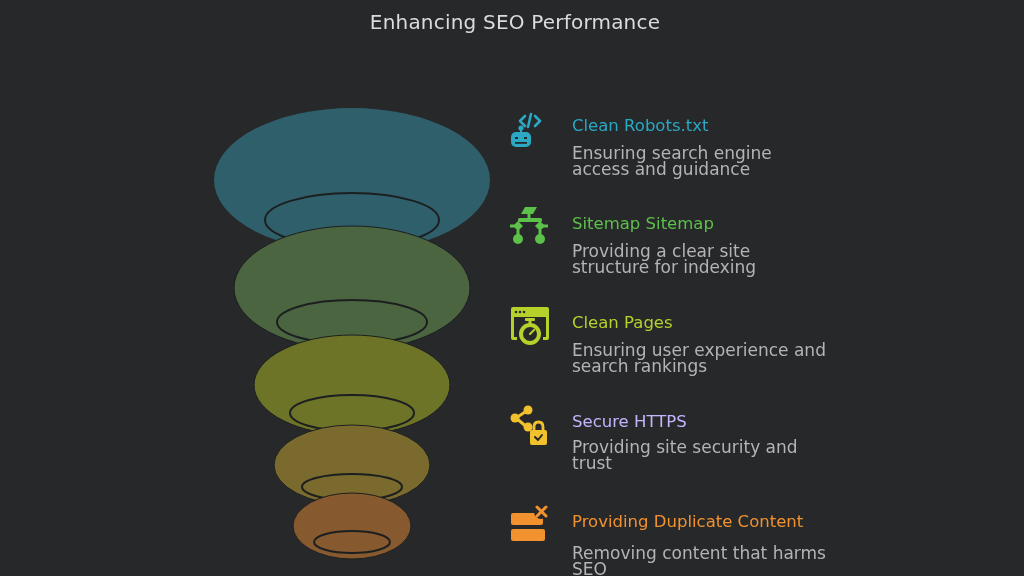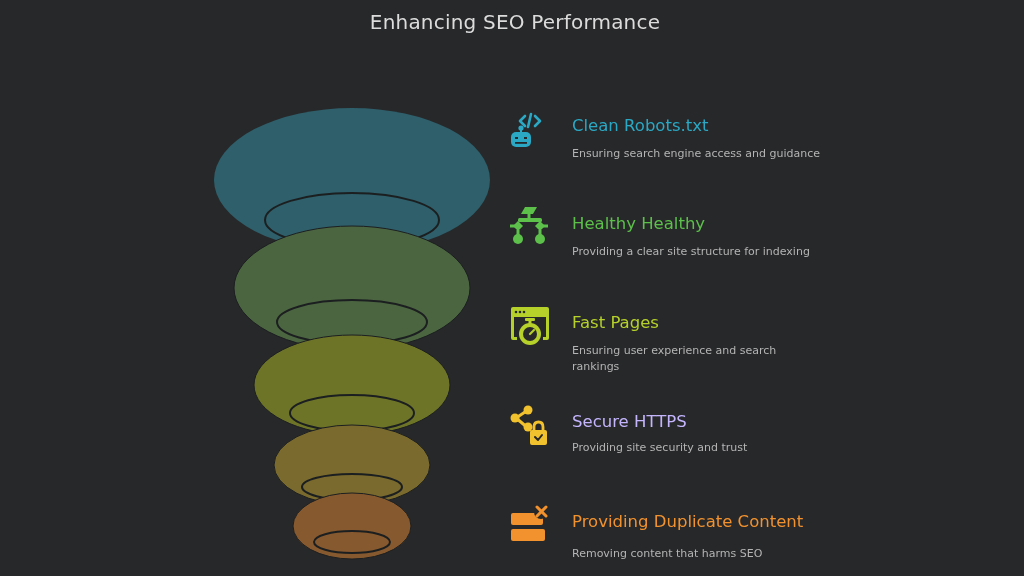--- a/index.html
+++ b/index.html
@@ -10,21 +10,21 @@
     position: relative;
   }
   .title {
     position: absolute; top: 10px; left: 0; width: 1030px;
     text-align: center; color: #dcdcdc; font-size: 20px; letter-spacing: 0.2px;
   }
   .funnel { position: absolute; left: 0; top: 0; }
   .item { position: absolute; left: 508px; width: 330px; }
   .item .icon { position: absolute; left: 0; top: 0; width: 44px; height: 44px; }
   .item .label { position: absolute; left: 64px; top: 8px; font-size: 16.5px; white-space: nowrap; }
-  .item .desc { position: absolute; left: 64px; top: 38px; width: 255px; font-size: 11px; line-height: 15.5px; color: #b4b4b4; }
+  .item .desc { position: absolute; left: 64px; top: 38px; width: 255px; font-size: 17px; line-height: 15.5px; color: #b4b4b4; }
 </style>
 </head>
 <body>
 
 <div class="title">Enhancing SEO Performance</div>
 
 <svg class="funnel" width="1024" height="576" viewBox="0 0 1024 576">
   <g>
     <ellipse cx="352" cy="180" rx="138" ry="72" fill="#2e5f6a"></ellipse>
     <ellipse cx="352" cy="220" rx="87" ry="27" fill="none" stroke="#1c1f20" stroke-width="2"></ellipse>
@@ -74,21 +74,21 @@
       <path d="M5 20 L10 15 L15 20 L10 25 Z"></path>
       <path d="M27 20 L32 15 L37 20 L32 25 Z"></path>
       <rect x="2" y="18.5" width="5" height="3"></rect>
       <rect x="35" y="18.5" width="5" height="3"></rect>
       <rect x="8.5" y="24" width="3" height="6"></rect>
       <rect x="30.5" y="24" width="3" height="6"></rect>
       <circle cx="10" cy="33" r="5"></circle>
       <circle cx="32" cy="33" r="5"></circle>
     </g>
   </svg>
-  <div class="label" style="color:#5cc04a;">Healthy Healthy</div>
+  <div class="label" style="color:#5cc04a;">Sitemap Sitemap</div>
   <div class="desc">Providing a clear site structure for indexing</div>
 </div>
 
 <div class="item" style="top:305px;">
   <svg class="icon" viewBox="0 0 44 44">
     <g fill="#b5d12a">
       <path d="M3 4 Q3 2 5 2 L39 2 Q41 2 41 4 L41 12 L3 12 Z"></path>
       <rect x="3" y="12" width="3" height="20"></rect>
       <rect x="38" y="12" width="3" height="20"></rect>
       <path d="M3 30 L3 33 Q3 35 5 35 L9 35 L9 32 L6 32 L6 30 Z"></path>
@@ -96,21 +96,21 @@
       <rect x="17" y="13" width="10" height="3" rx="1"></rect>
       <rect x="20.5" y="15" width="3" height="4"></rect>
       <circle cx="22" cy="29" r="11"></circle>
     </g>
     <circle cx="8" cy="7" r="1.3" fill="#27282a"></circle>
     <circle cx="12" cy="7" r="1.3" fill="#27282a"></circle>
     <circle cx="16" cy="7" r="1.3" fill="#27282a"></circle>
     <circle cx="22" cy="29" r="7" fill="#27282a"></circle>
     <path d="M22 29 L26 25" stroke="#b5d12a" stroke-width="2.2" stroke-linecap="round"></path>
   </svg>
-  <div class="label" style="color:#b5d12a;">Fast Pages</div>
+  <div class="label" style="color:#b5d12a;">Clean Pages</div>
   <div class="desc">Ensuring user experience and search rankings</div>
 </div>
 
 <div class="item" style="top:404px;">
   <svg class="icon" viewBox="0 0 44 44">
     <g fill="#f2c12e" stroke="#f2c12e">
       <line x1="8" y1="14" x2="20" y2="6" stroke-width="3"></line>
       <line x1="8" y1="14" x2="20" y2="24" stroke-width="3"></line>
       <circle cx="20" cy="6" r="4.5" stroke="none"></circle>
       <circle cx="7" cy="14" r="4.5" stroke="none"></circle>

